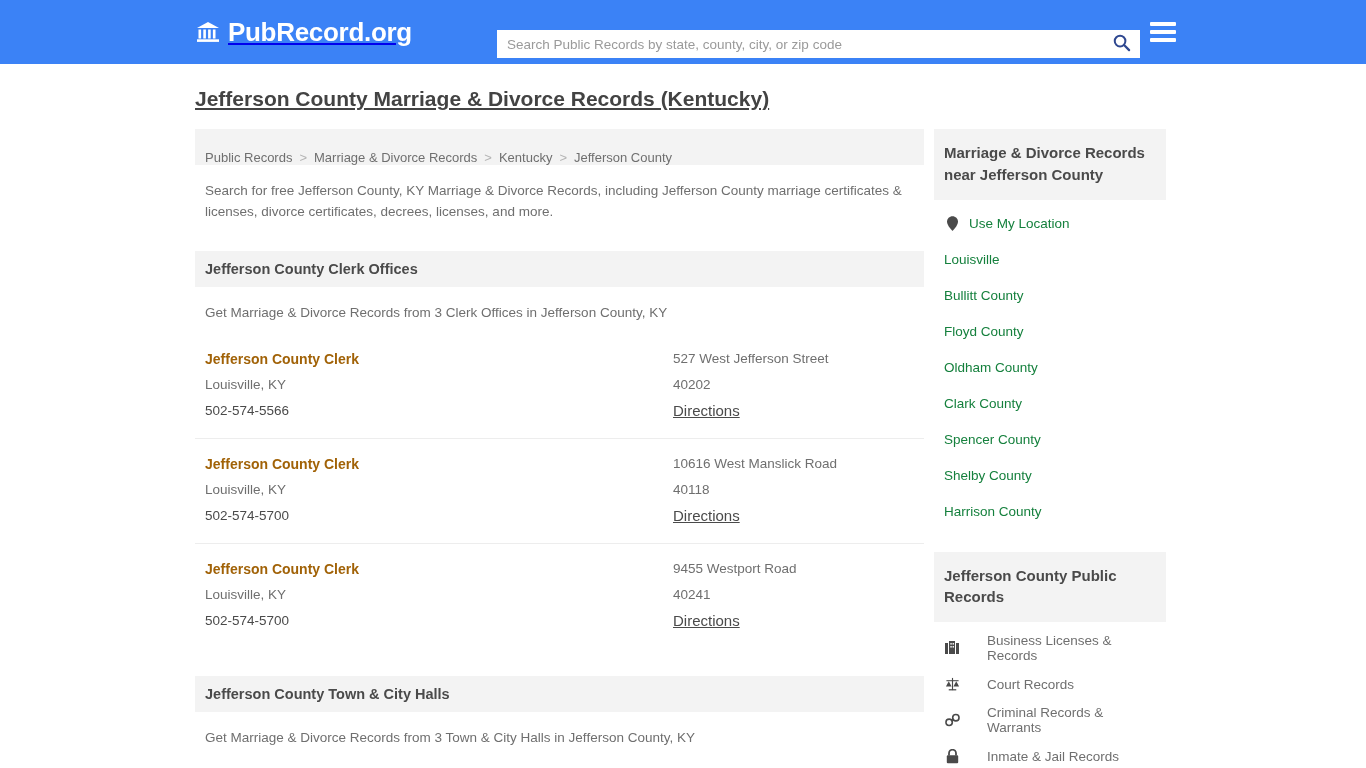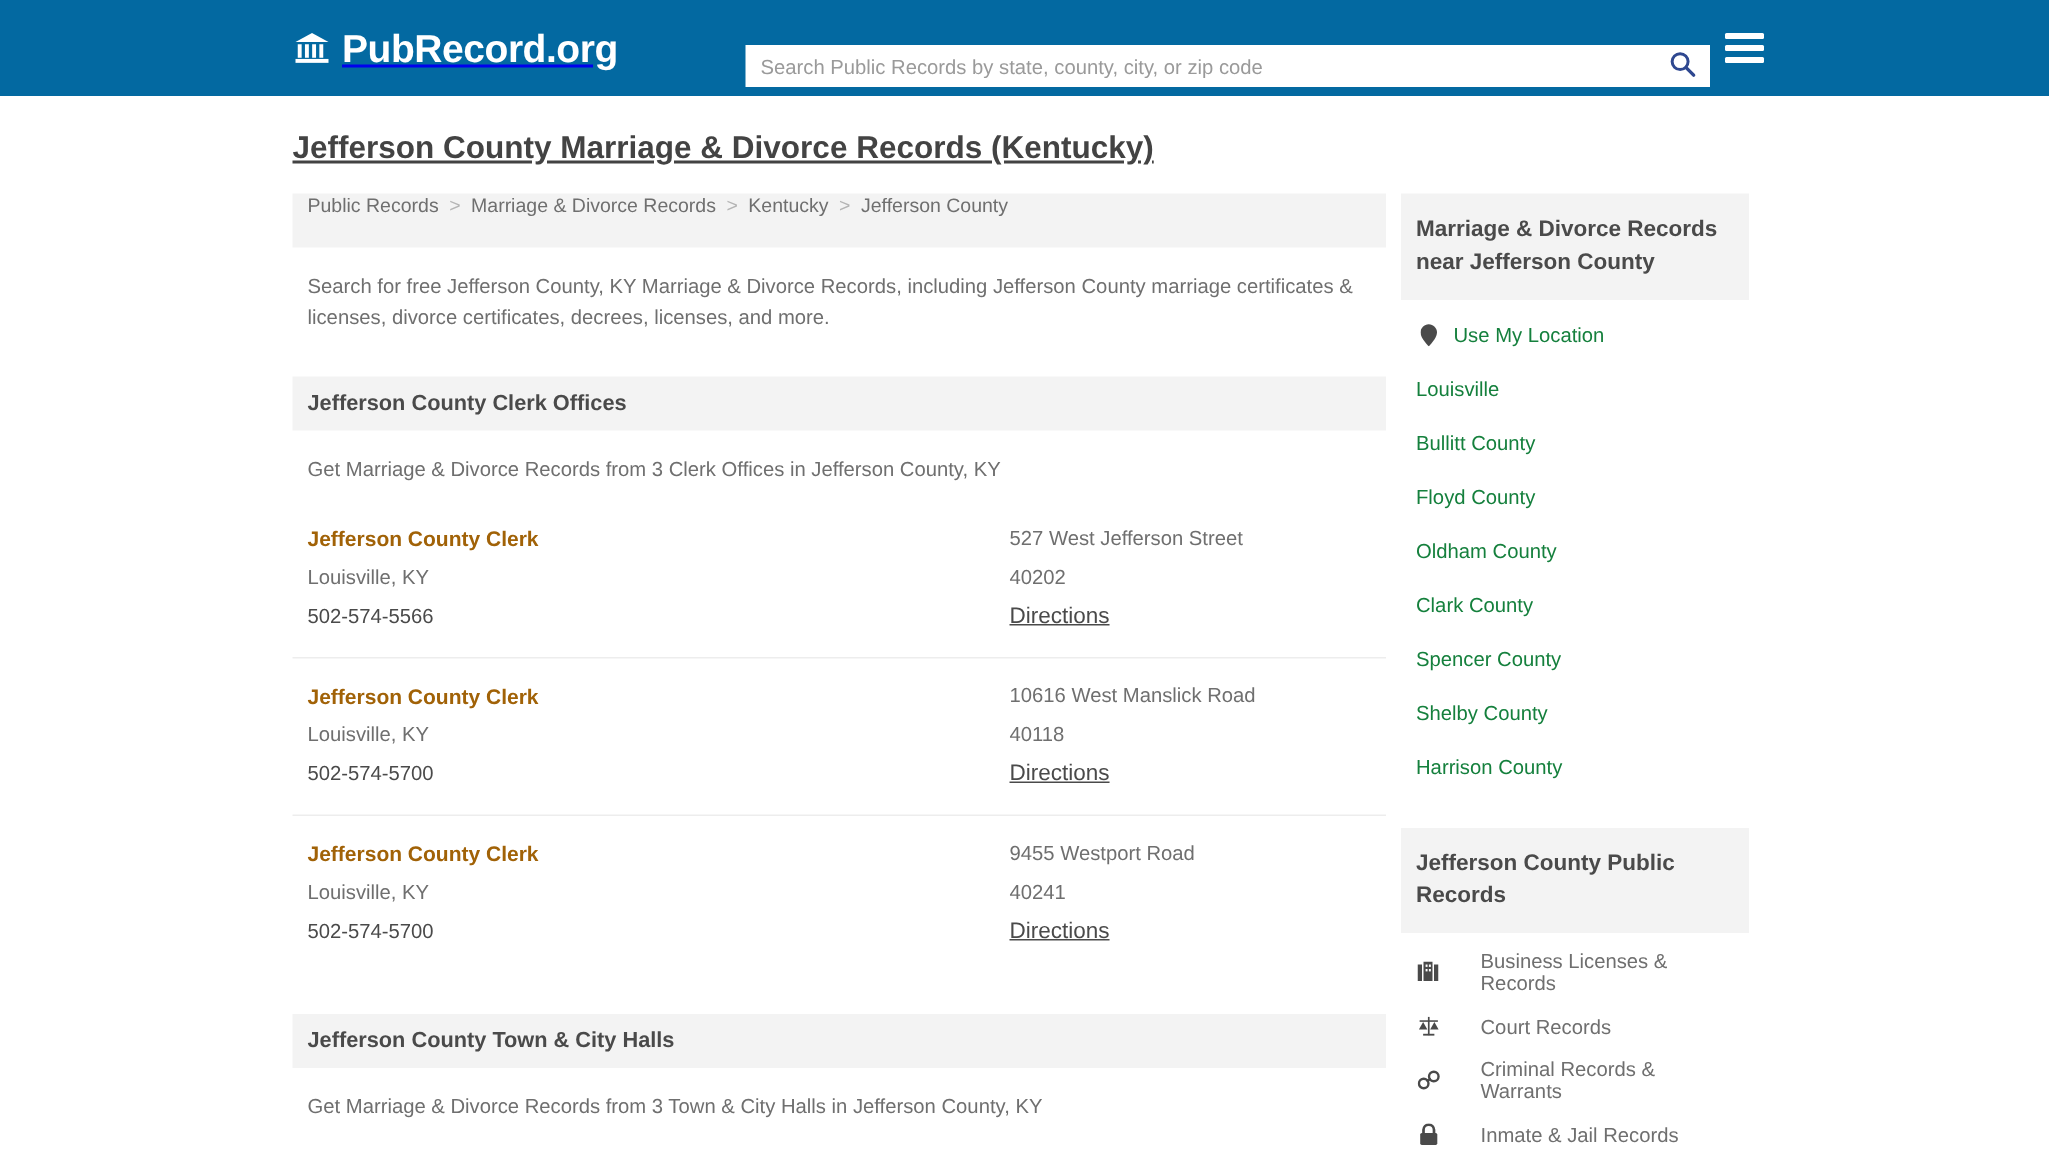--- a/index.html
+++ b/index.html
@@ -9,21 +9,21 @@
     background: #ffffff;
     font-family: "Liberation Sans", sans-serif;
     overflow: hidden;
   }
 
   
   .topbar {
     position: relative;
     width: 1366px;
     height: 64px;
-    background: #0369a1;
+    background: #3b82f6;
     display: flex;
     align-items: center;
   }
   .logo {
     display: flex;
     align-items: center;
     margin-left: 195px;
     gap: 7px;
     cursor: pointer;
   }
@@ -103,21 +103,21 @@
   }
   .cols { display: flex; align-items: flex-start; }
   .main-col { width: 729px; }
   .side-col { width: 232px; margin-left: 10px; }
 
   
   .breadcrumb {
     background: #f3f3f3;
     height: 36px;
     display: flex;
-    align-items: flex-start;
+    align-items: flex-end;
     padding: 0 10px;
     font-size: 13px;
     color: #6f6f6f;
   }
   .crumb { color: #6f6f6f; text-decoration: none; cursor: pointer; }
   .crumb-sep { color: #b4b4b4; margin: 0 7px; }
 
   .intro {
     font-size: 13.5px;
     color: #6f6f6f;

